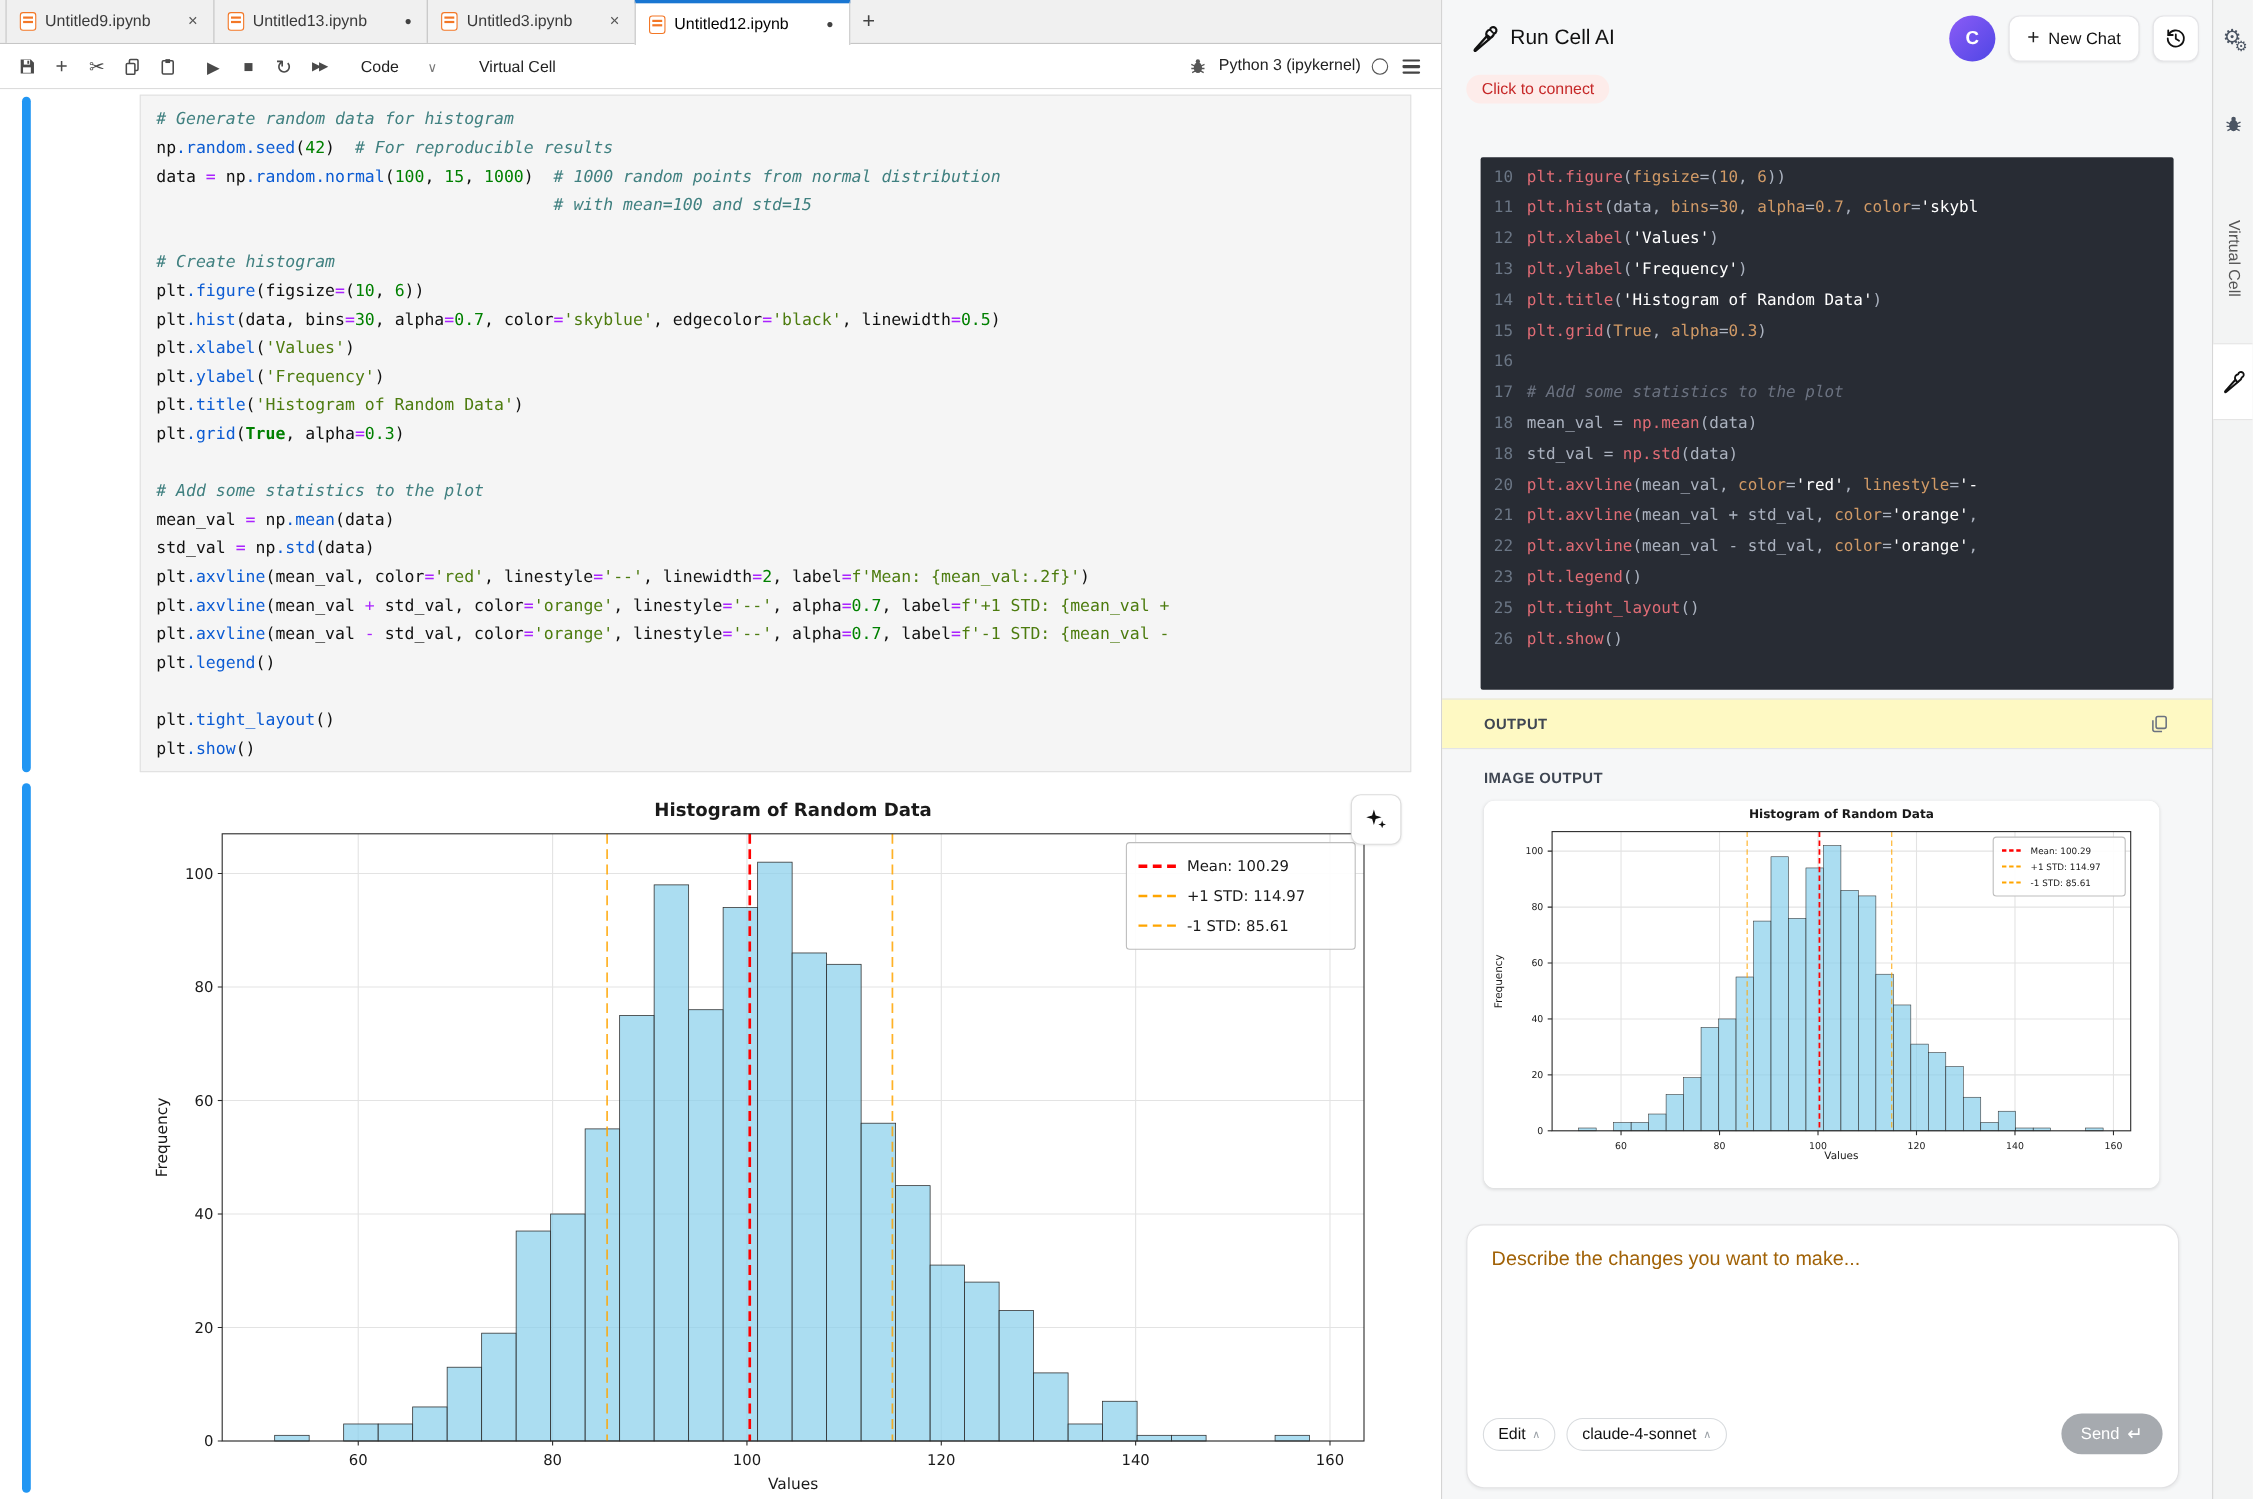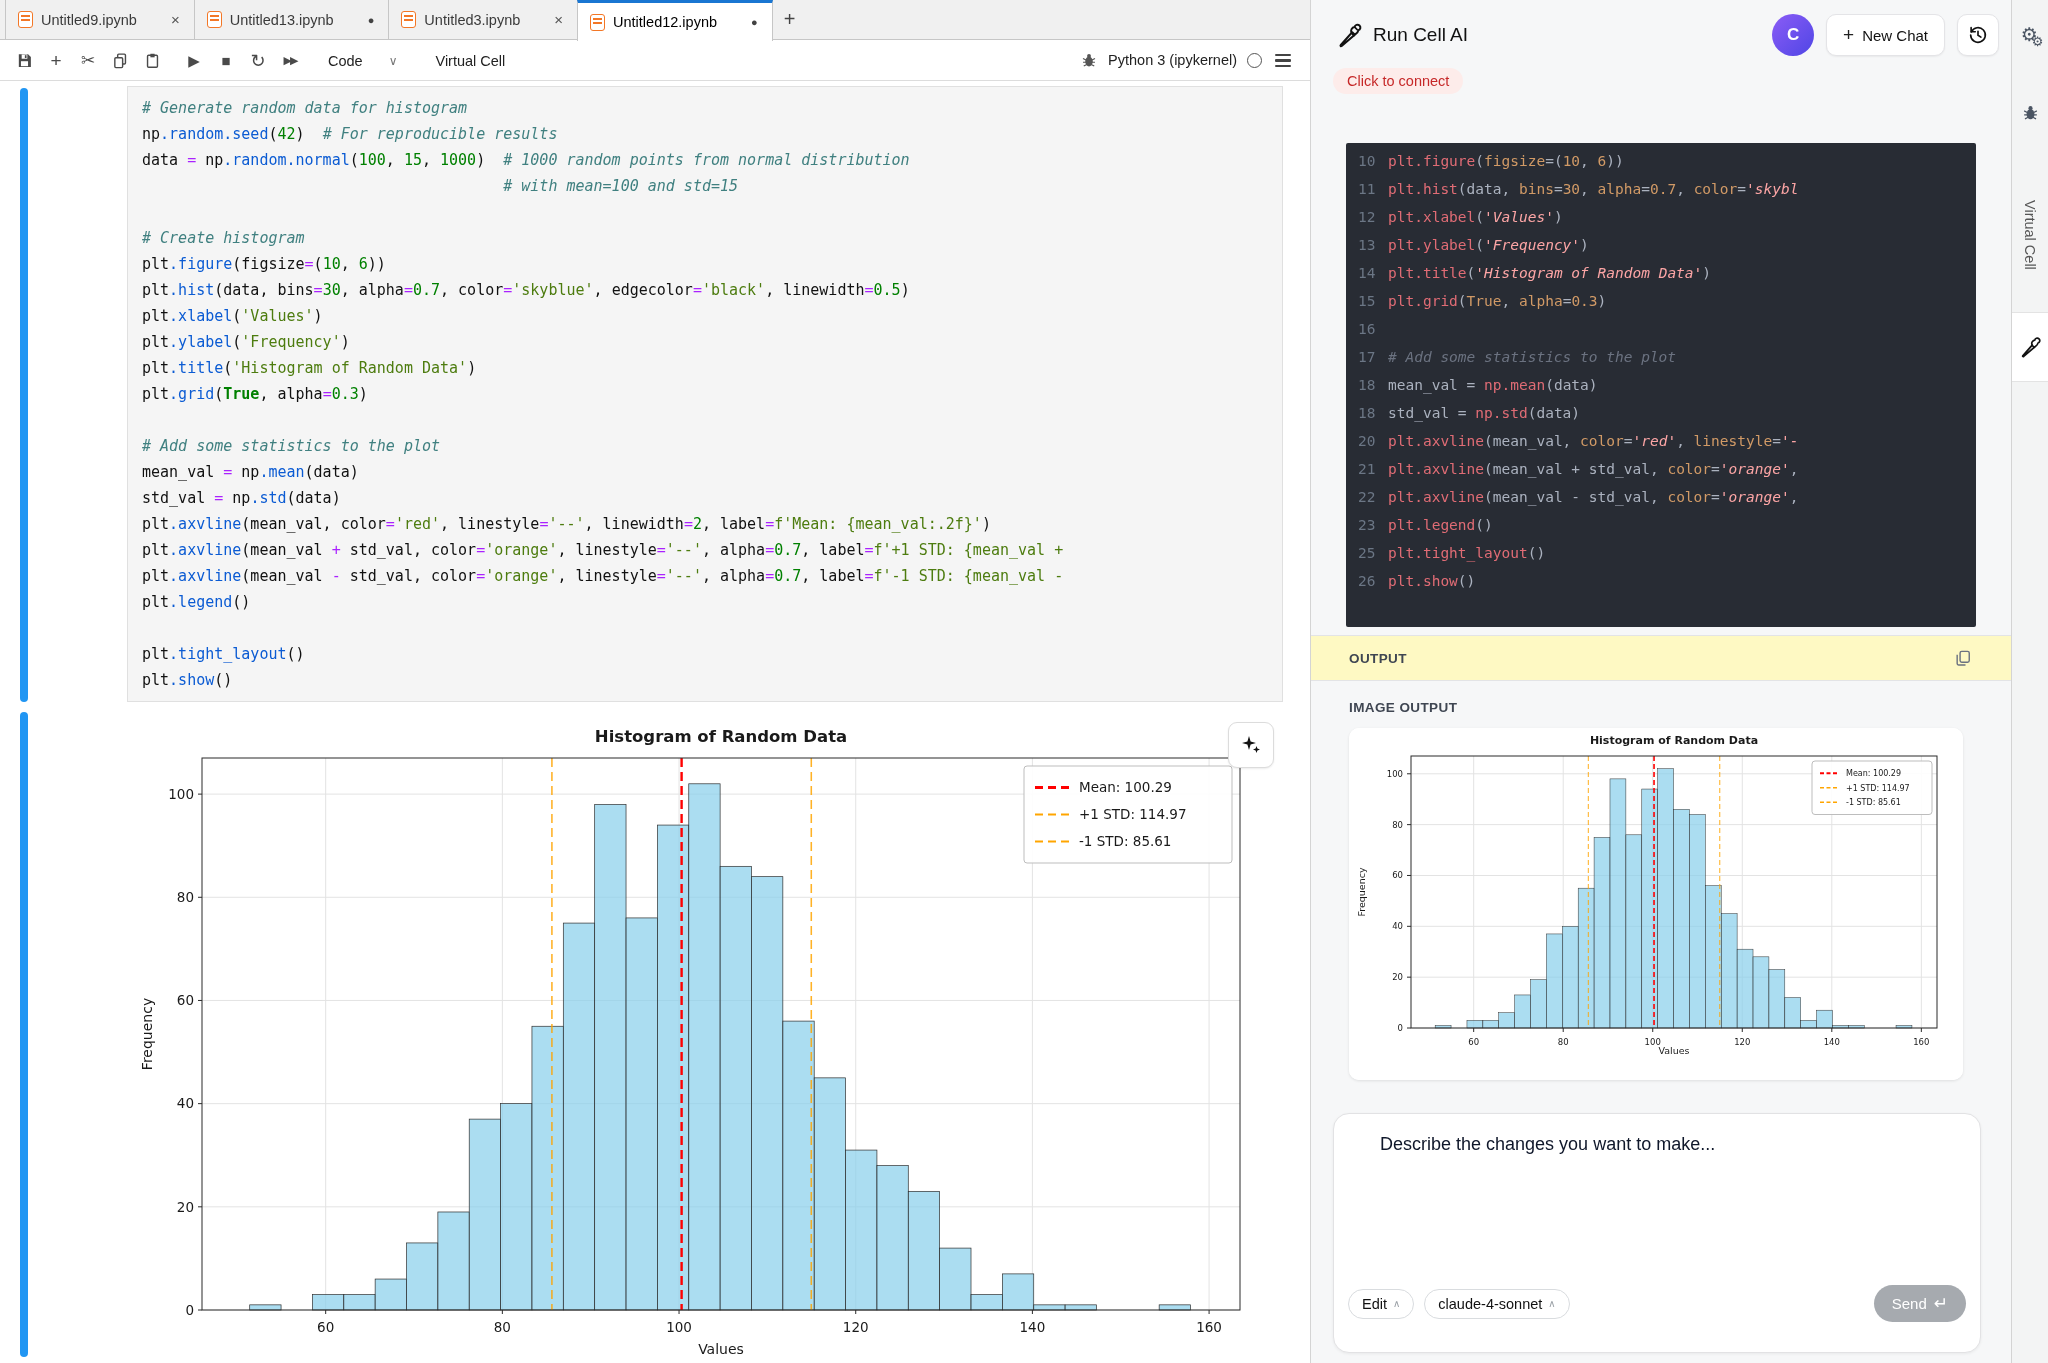--- a/index.html
+++ b/index.html
@@ -77,40 +77,40 @@
                box-shadow:0 1px 2px rgba(0,0,0,.06);display:flex;align-items:center;justify-content:center;cursor:pointer;}
   #connect-pill{position:absolute;left:22px;top:68px;background:#fdecea;color:#c62828;font-size:14.5px;
                 padding:5px 14px;border-radius:14px;cursor:pointer;}
 
   #dark-code{position:absolute;left:35px;top:143px;width:630px;height:484px;background:#282c34;
              border-radius:2px;padding:4px 0;overflow:hidden;}
   .dk-line{display:flex;font-family:"DejaVu Sans Mono",monospace;font-size:14.5px;line-height:28px;white-space:pre;}
   .dk-line .ln{width:42px;text-align:left;padding-left:12px;color:#6b7685;flex:0 0 auto;}
   .dk-line .ct{color:#abb2bf;}
   .dark .tk-c{color:#6b7280;font-style:italic;}
-  .dark .tk-s{color:#fca5a5;font-style:italic;}
+  .dark .tk-s{color:#ffffff;}
   .dark .tk-n{color:#d19a66;}
   .dark .tk-k{color:#d19a66;}
   .dark .tk-a{color:#d19a66;}
   .dark .tk-ob{color:#e06c75;}
   .dark .tk-pr{color:#e06c75;}
   .dark .tk-op{color:#abb2bf;}
 
   #output-row{position:absolute;left:0;top:635px;width:100%;height:46px;background:#fef9c3;
               border-top:1px solid #e3e4e6;border-bottom:1px solid #e3e4e6;display:flex;align-items:center;
               padding:0 38px;}
   .section-label{font-size:13.5px;font-weight:bold;color:#3f4652;letter-spacing:.4px;}
   #copy-output{margin-left:auto;cursor:pointer;display:flex;}
   #image-label{position:absolute;left:38px;top:700px;}
   #image-card{position:absolute;left:38px;top:728px;width:614px;height:352px;background:#fff;border-radius:10px;
               box-shadow:0 1px 3px rgba(0,0,0,.1);overflow:hidden;}
 
   #chat-card{position:absolute;left:22px;top:1113px;width:648px;height:240px;background:#fff;
              border:1px solid #e2e2e4;border-radius:16px;box-shadow:0 1px 3px rgba(0,0,0,.06);}
-  #chat-placeholder{padding:20px 34px;font-size:18px;color:#0f172a;cursor:text;margin-left:12px;}
+  #chat-placeholder{padding:20px 22px;font-size:18px;color:#a16207;cursor:text;}
   #chat-controls{position:absolute;left:14px;right:14px;bottom:30px;display:flex;align-items:center;gap:10px;}
   .pill{display:flex;align-items:center;gap:6px;background:#fff;border:1px solid #d9dcdf;border-radius:999px;
         padding:6px 13px;font-size:14.5px;color:#111;cursor:pointer;}
   .pill .caret{font-size:10px;color:#9aa0a6;}
   #send-btn{margin-left:auto;background:#a6aaaf;color:#fff;border:none;border-radius:999px;
             padding:8px 18px;font-size:15px;display:flex;align-items:center;gap:7px;cursor:pointer;
             font-family:"Liberation Sans",sans-serif;}
 
   
   #rail{position:absolute;left:2011px;top:0;width:37px;height:1363px;background:#f3f4f4;border-left:1px solid #d4d4d4;}

